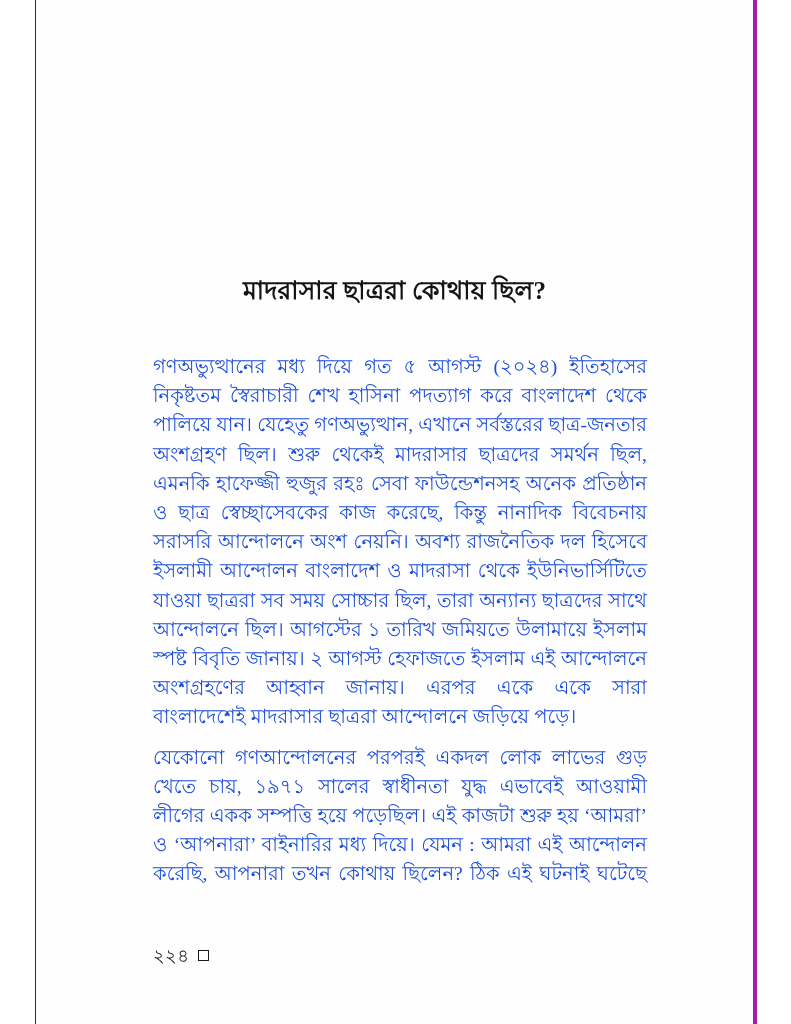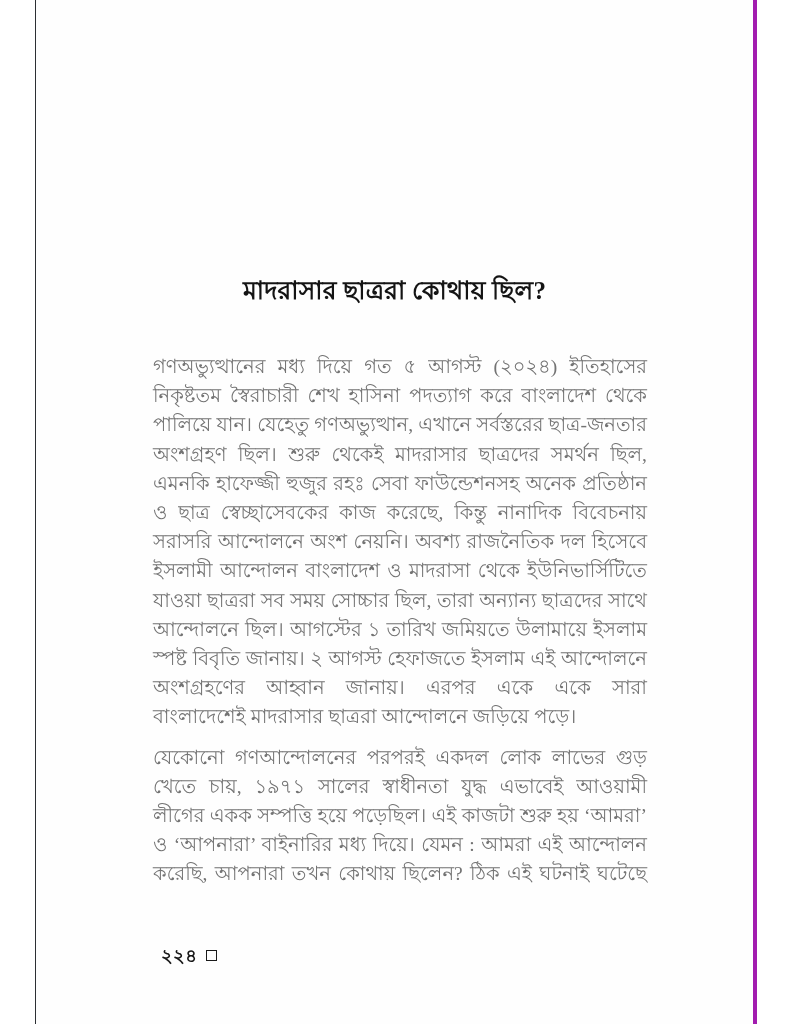--- a/index.html
+++ b/index.html
@@ -61,21 +61,21 @@
     position: absolute;
     left: 117px;   
     top: 352px;
     width: 494px;  
   }
 
   .para {
     margin: 0 0 0 0;
     font-size: 19.5px;
     line-height: 29.2px;
-    color: #737373;
+    color: #1d4ed8;
     text-align: justify;
     text-justify: inter-word;
     word-spacing: 0.3px;
   }
 
   .para + .para {
     margin-top: 14px;
   }
 
   
@@ -92,23 +92,22 @@
     width: 494px;
     display: flex;
     align-items: center;
     gap: 9px;
     font-size: 18px;
     color: #161616;
     line-height: 1.2;
   }
 
   .folio {
-    font-weight: 700;
+    font-weight: 400;
     letter-spacing: 0.4px;
-    margin-left: 8px;
   }
 
   .foot-sep {
     display: inline-block;
     width: 9px;
     height: 9px;
     border: 1.4px solid #1a1a1a;
     background: transparent;
     position: relative;
     top: -1px;

